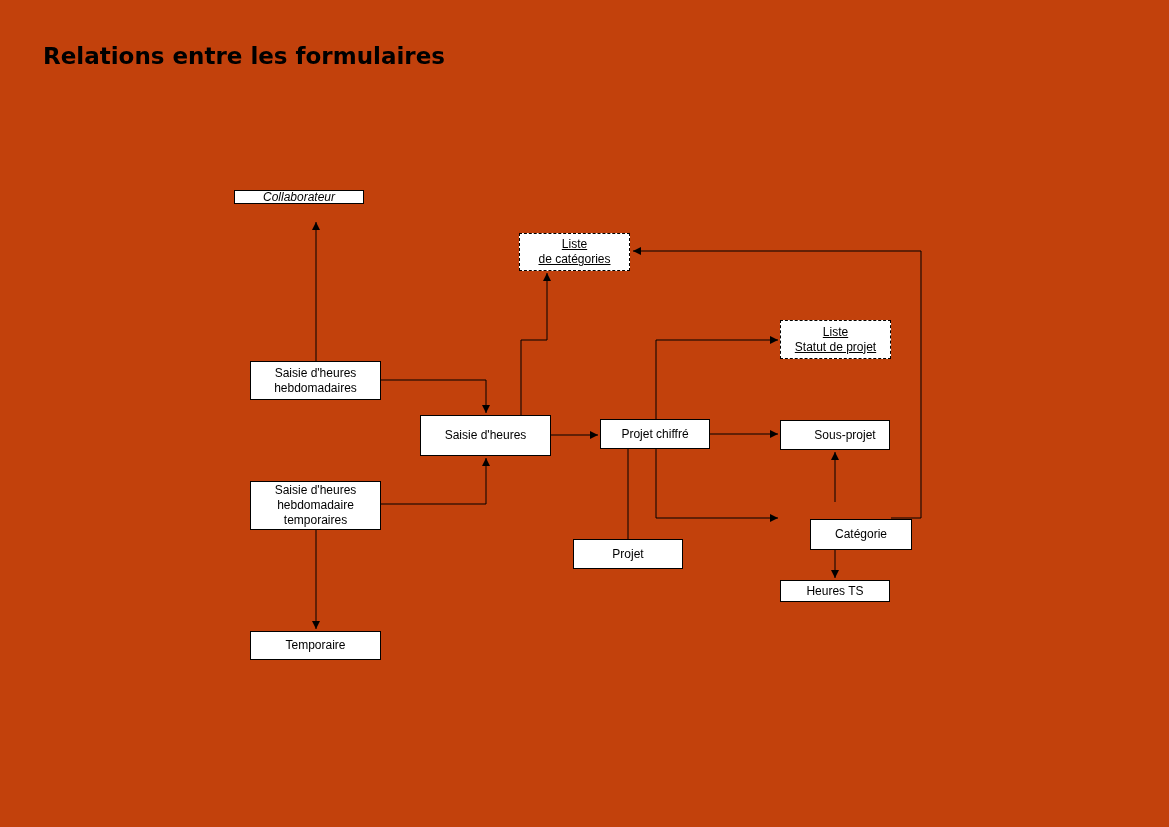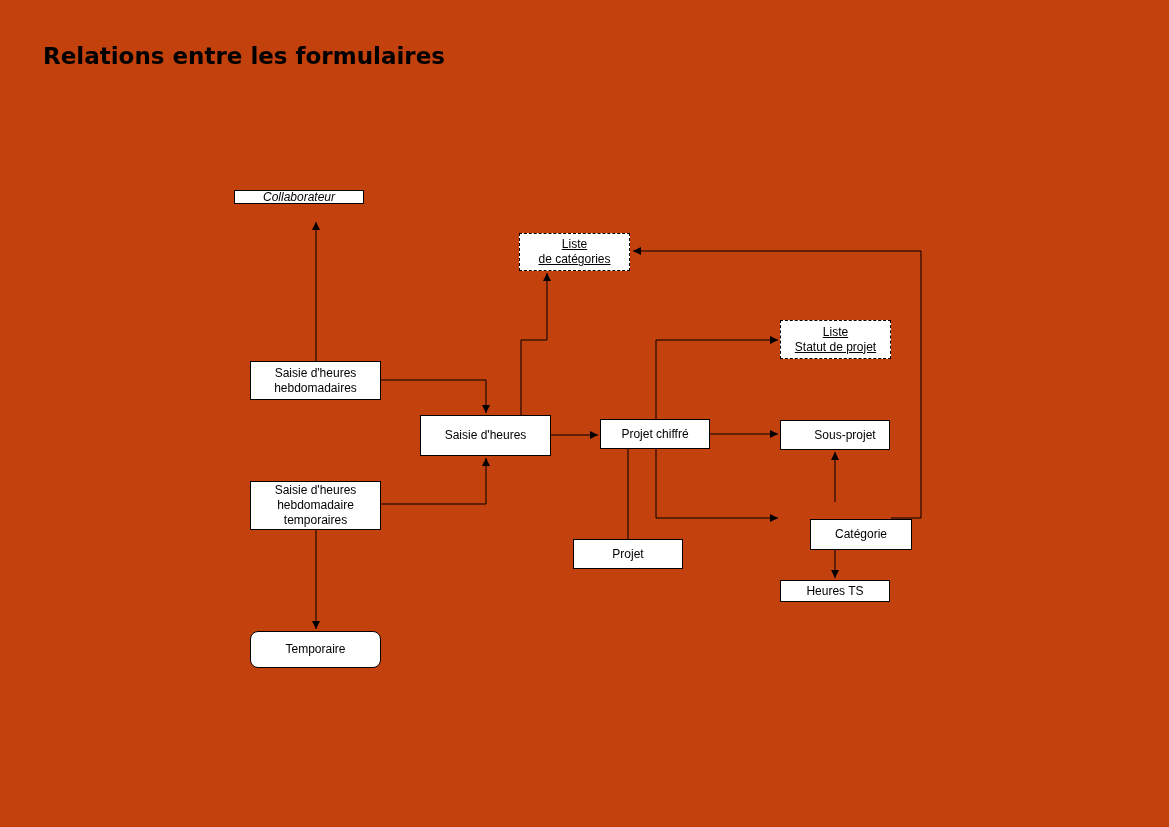--- a/index.html
+++ b/index.html
@@ -98,15 +98,15 @@
   <div class="node" style="left:250px; top:481px; width:131px; height:49px;">Saisie d'heures
 hebdomadaire
 temporaires</div>
 
   <div class="node" style="left:780px; top:519px; width:102px; height:31px;margin-left:30px;">Catégorie</div>
 
   <div class="node" style="left:573px; top:539px; width:110px; height:30px;">Projet</div>
 
   <div class="node" style="left:780px; top:580px; width:110px; height:22px;">Heures TS</div>
 
-  <div class="node" style="left:250px; top:631px; width:131px; height:37px;border-radius:8px;">Temporaire</div>
+  <div class="node" style="left:250px; top:631px; width:131px; height:29px;">Temporaire</div>
 
 </div>
 
 </body></html>

